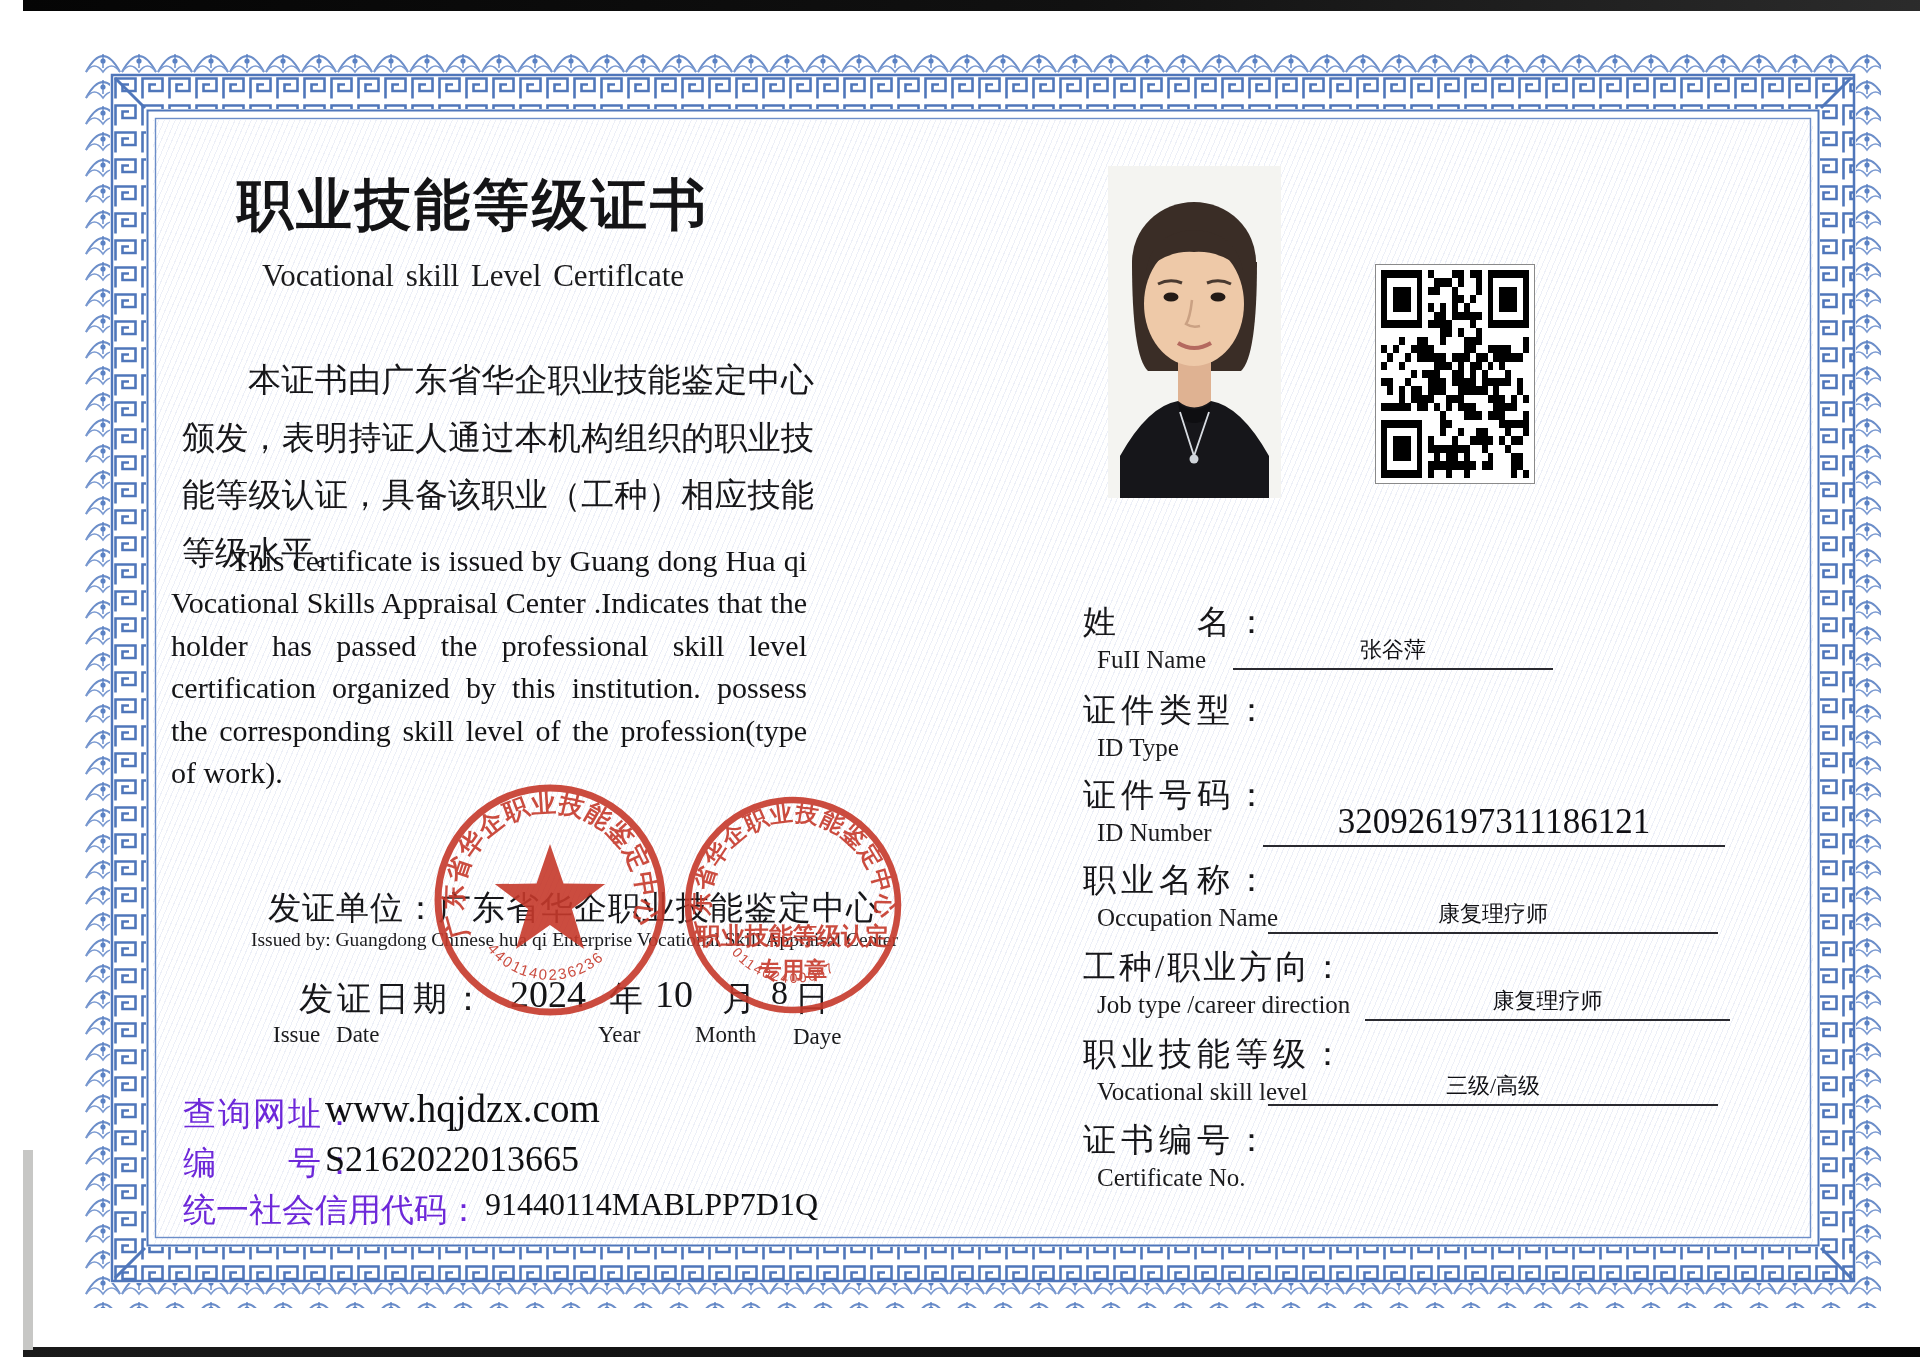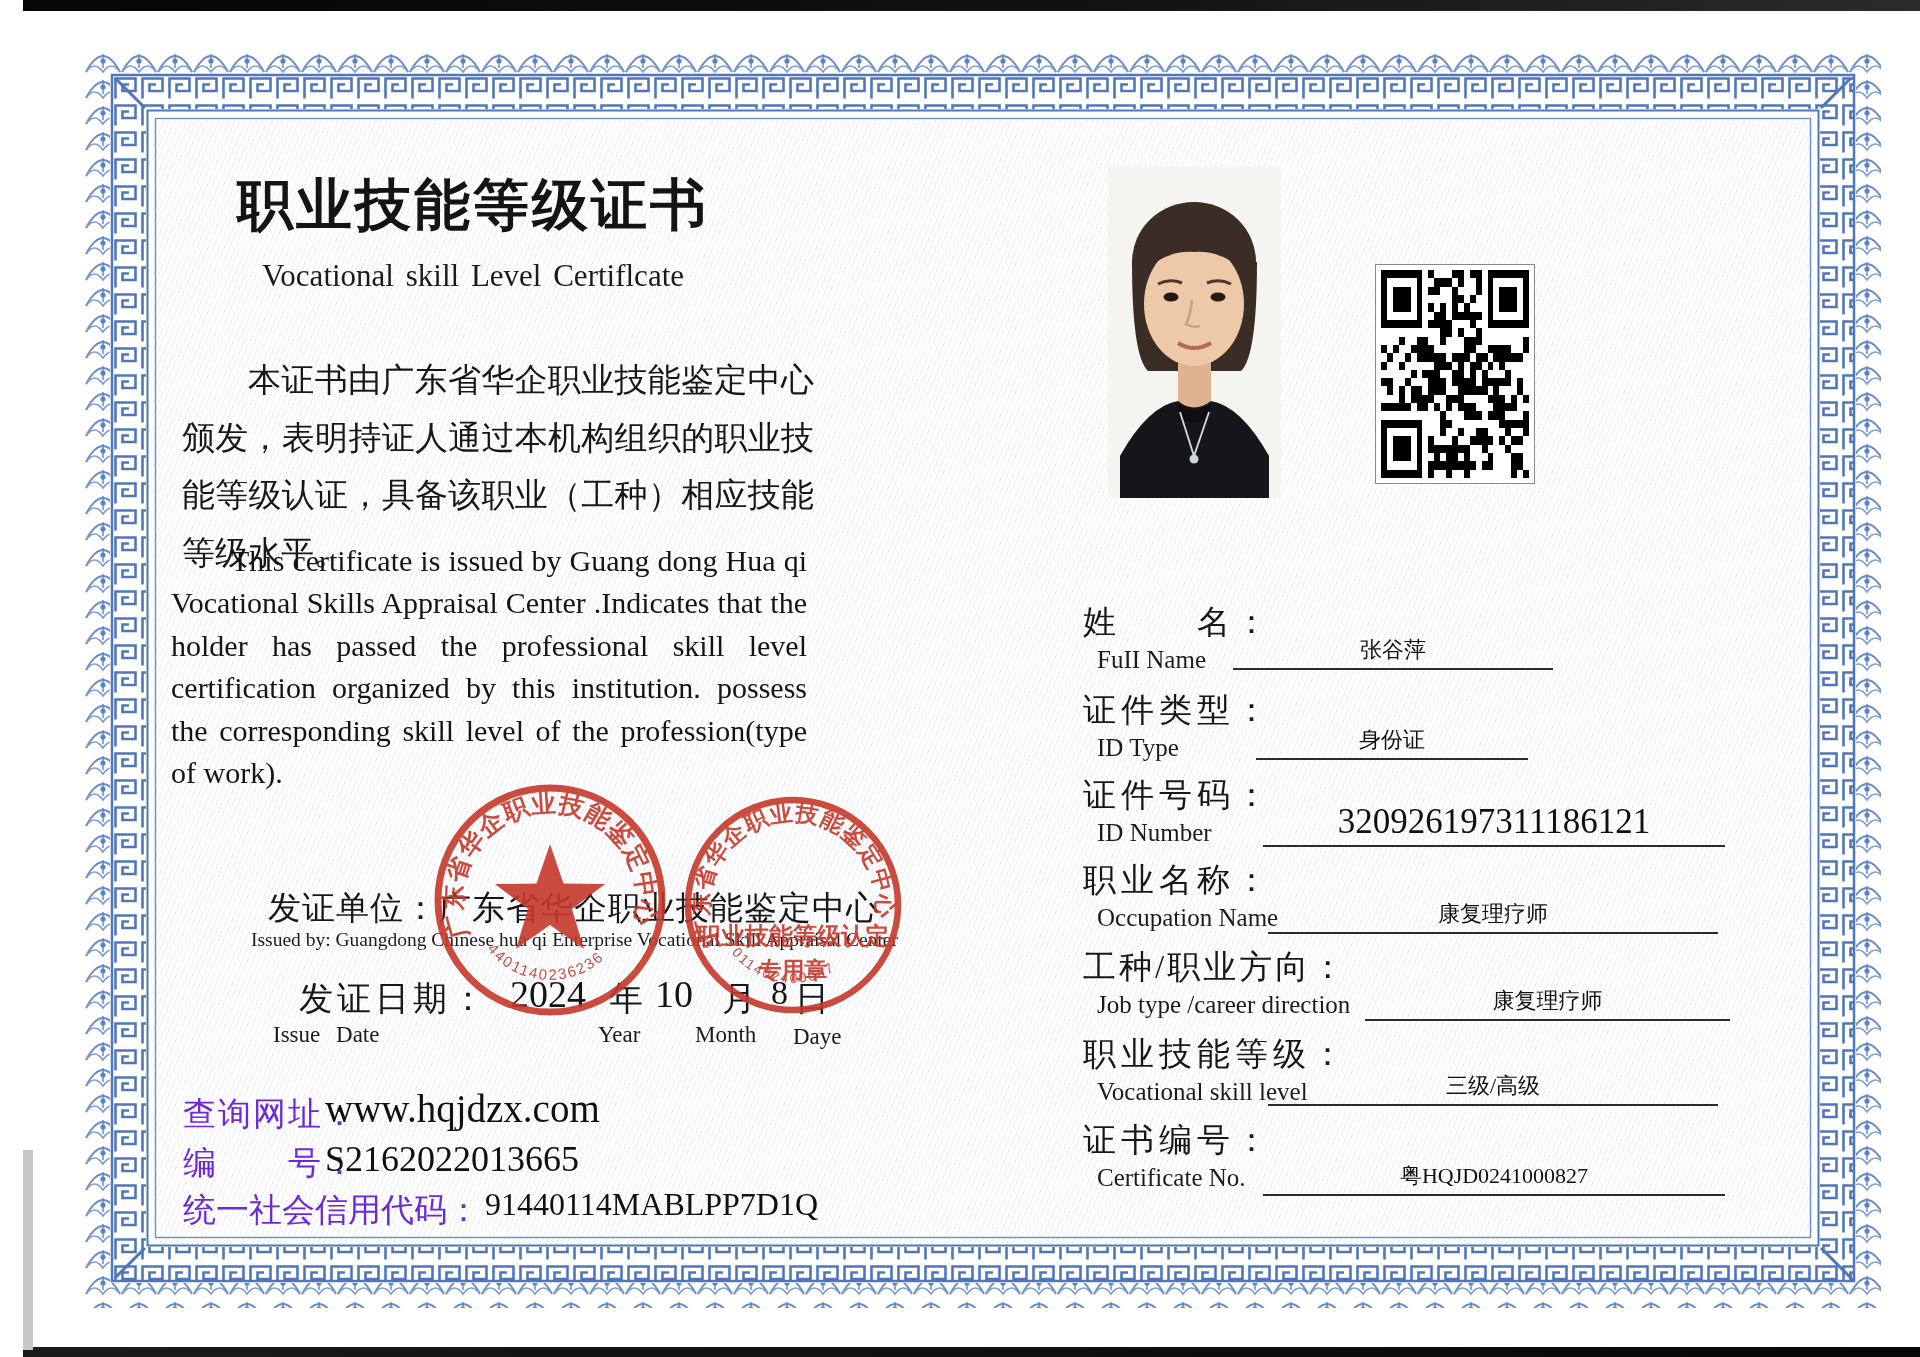--- a/index.html
+++ b/index.html
@@ -353,23 +353,20 @@
     <div class="f-zh">姓　　名：</div>
     <div class="f-en">FuII Name</div>
     <div class="f-line" style="left:150px;top:0;width:320px;height:68px;">
       <div class="f-value">张谷萍</div>
     </div>
   </div>
 
   <div class="field-row" style="top:688px;">
     <div class="f-zh">证件类型：</div>
     <div class="f-en">ID Type</div>
-    <div class="f-line" style="left:173px;top:0;width:272px;height:70px;">
-      <div class="f-value">身份证</div>
-    </div>
   </div>
 
   <div class="field-row" style="top:773px;">
     <div class="f-zh">证件号码：</div>
     <div class="f-en">ID Number</div>
     <div class="f-line" style="left:180px;top:0;width:462px;height:72px;">
       <div class="f-value" style="font-size:35px;">320926197311186121</div>
     </div>
   </div>
 
@@ -393,23 +390,20 @@
     <div class="f-zh">职业技能等级：</div>
     <div class="f-en">Vocational skill level</div>
     <div class="f-line" style="left:185px;top:0;width:450px;height:72px;">
       <div class="f-value">三级/高级</div>
     </div>
   </div>
 
   <div class="field-row" style="top:1118px;">
     <div class="f-zh">证书编号：</div>
     <div class="f-en">Certificate No.</div>
-    <div class="f-line" style="left:180px;top:0;width:462px;height:76px;">
-      <div class="f-value">粤HQJD0241000827</div>
-    </div>
   </div>
 
   <svg class="abs stamp" style="left:407px;top:780px;" width="240" height="240" viewBox="0 0 240 240">
     <circle cx="120" cy="120" r="112" fill="none" stroke="#c6392b" stroke-width="7"></circle>
     <path id="arcA" d="M40.3,157.2 A88,88 0 1 1 199.7,157.2" fill="none"></path>
     <text font-family="'Liberation Sans','DejaVu Sans',sans-serif" font-weight="bold" font-size="25" fill="#c6392b" letter-spacing="1">
       <textPath href="#arcA" startOffset="2">广东省华企职业技能鉴定中心</textPath>
     </text>
     <polygon fill="#c6392b" points="120,64 133.5,103.4 175.2,104.1 141.9,129.1 154.1,168.9 120,145 85.9,168.9 98.1,129.1 64.8,104.1 106.5,103.4"></polygon>
     <path id="arcAnum" d="M54.5,165.9 A80,80 0 0 0 185.5,165.9" fill="none"></path>

